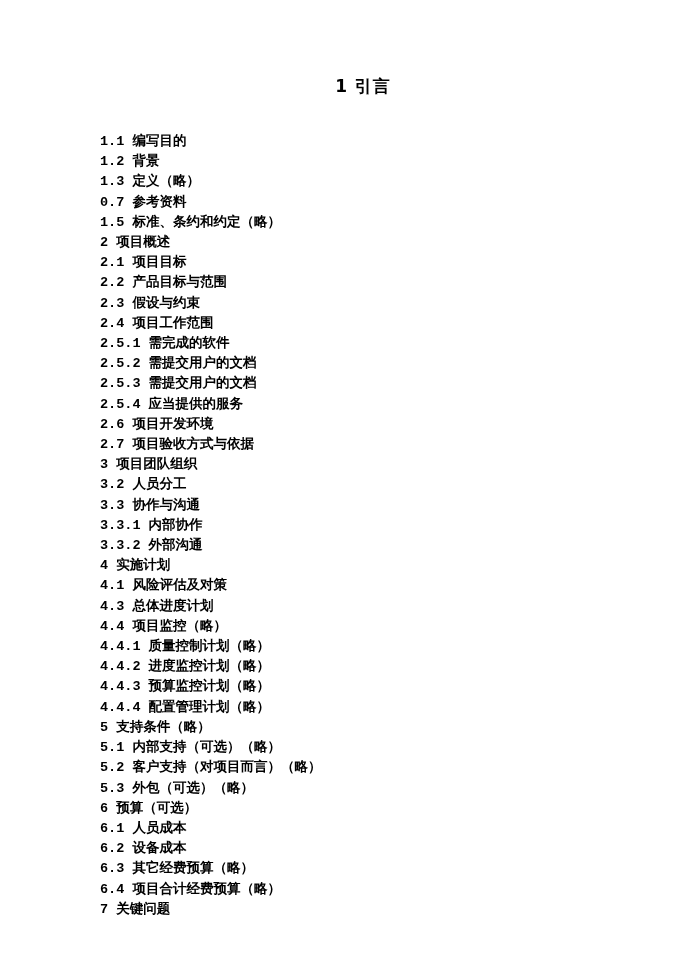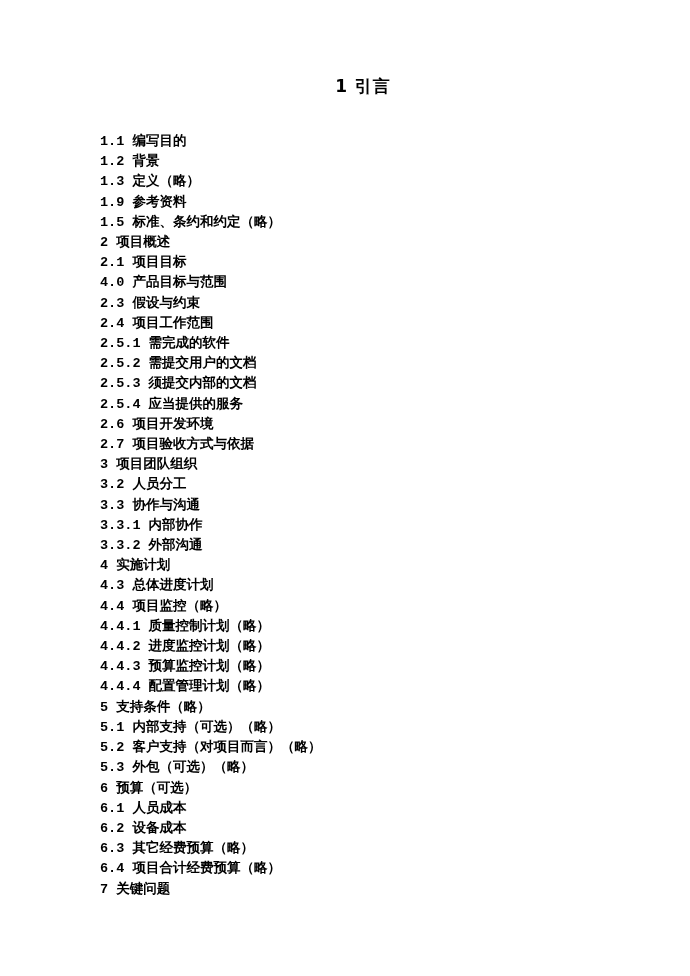--- a/index.html
+++ b/index.html
@@ -47,39 +47,40 @@
 </style>
 </head>
 <body>
 
 <div class="page">
   <h1 class="doc-title">1 引言</h1>
   <ul class="toc">
       <li>1.1 编写目的</li>
       <li>1.2 背景</li>
       <li>1.3 定义（略）</li>
-      <li>1.9 参考资料</li>
+      <li>0.7 参考资料</li>
       <li>1.5 标准、条约和约定（略）</li>
       <li>2 项目概述</li>
       <li>2.1 项目目标</li>
-      <li>4.0 产品目标与范围</li>
+      <li>2.2 产品目标与范围</li>
       <li>2.3 假设与约束</li>
       <li>2.4 项目工作范围</li>
       <li>2.5.1 需完成的软件</li>
       <li>2.5.2 需提交用户的文档</li>
-      <li>2.5.3 须提交内部的文档</li>
+      <li>2.5.3 需提交用户的文档</li>
       <li>2.5.4 应当提供的服务</li>
       <li>2.6 项目开发环境</li>
       <li>2.7 项目验收方式与依据</li>
       <li>3 项目团队组织</li>
       <li>3.2 人员分工</li>
       <li>3.3 协作与沟通</li>
       <li>3.3.1 内部协作</li>
       <li>3.3.2 外部沟通</li>
       <li>4 实施计划</li>
+      <li>4.1 风险评估及对策</li>
       <li>4.3 总体进度计划</li>
       <li>4.4 项目监控（略）</li>
       <li>4.4.1 质量控制计划（略）</li>
       <li>4.4.2 进度监控计划（略）</li>
       <li>4.4.3 预算监控计划（略）</li>
       <li>4.4.4 配置管理计划（略）</li>
       <li>5 支持条件（略）</li>
       <li>5.1 内部支持（可选）（略）</li>
       <li>5.2 客户支持（对项目而言）（略）</li>
       <li>5.3 外包（可选）（略）</li>

